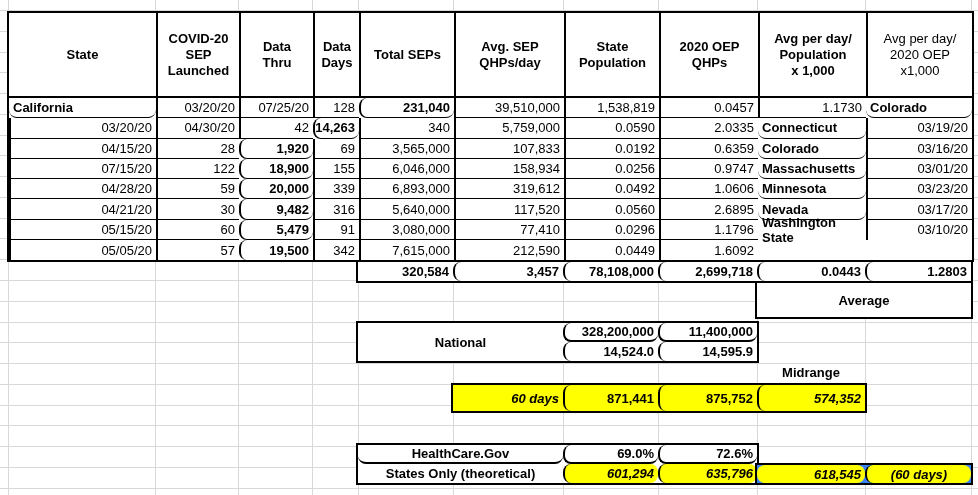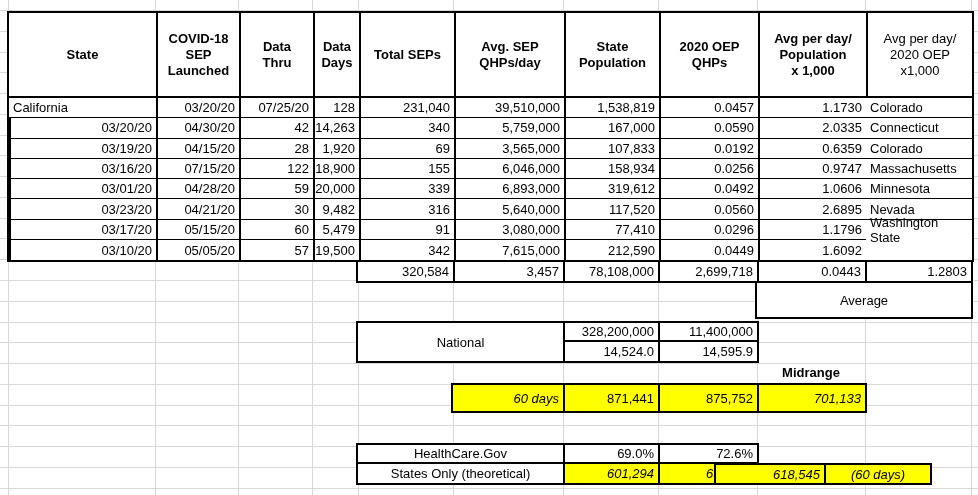--- a/index.html
+++ b/index.html
@@ -21,21 +21,21 @@
       linear-gradient(#d8d8d8,#d8d8d8),
       linear-gradient(#d8d8d8,#d8d8d8),
       linear-gradient(#d8d8d8,#d8d8d8),
       linear-gradient(#d8d8d8,#d8d8d8),
       linear-gradient(#d8d8d8,#d8d8d8);
     background-repeat:repeat,no-repeat,no-repeat,no-repeat,no-repeat,no-repeat,no-repeat,no-repeat,no-repeat,no-repeat,no-repeat,no-repeat;
     background-position:0 10px,8px 0,155px 0,238px 0,312px 0,358px 0,453px 0,563px 0,658px 0,757px 0,865px 0,971px 0;
     background-size:auto,1px 100%,1px 100%,1px 100%,1px 100%,1px 100%,1px 100%,1px 100%,1px 100%,1px 100%,1px 100%,1px 100%;
   }
   *{box-sizing:border-box;}
-  .b{font-weight:normal;}
+  .b{font-weight:bold;border-radius:8px;}
   .i{font-style:italic;}
   
   .tbl{
     position:absolute;left:7px;top:11px;display:grid;
     grid-template-columns:147px 83px 74px 46px 95px 110px 95px 99px 108px 106px;
     grid-template-rows:85px;grid-auto-rows:20.3px;
     border:2px solid #000;background:#fff;
   }
   .tbl>div{border-left:2px solid #000;border-bottom:1px solid #000;display:flex;align-items:center;}
   .tbl>.c0{border-left:none;}
@@ -54,31 +54,31 @@
   .hb{border-bottom:2px solid #000;}
   .yel{background:#ffff00;}
   .ctr{justify-content:center;text-align:center;}
   .rgt{justify-content:flex-end;padding-right:4px;}
   .totals{left:356px;top:260px;width:617px;height:23px;grid-template-columns:95px 110px 95px 99px 108px 106px;}
   .avgbox{left:755px;top:281px;width:218px;height:38px;grid-template-columns:1fr;}
   .national{left:356px;top:321px;width:403px;height:42px;grid-template-columns:205px 95px 99px;grid-template-rows:19px 19px;}
   .midlab{position:absolute;left:755px;top:362px;width:112px;height:20px;display:flex;align-items:center;justify-content:center;font-weight:bold;}
   .sixty{left:451px;top:383px;width:416px;height:30px;grid-template-columns:110px 95px 99px 108px;background:#ffff00;}
   .hcbox{left:356px;top:443px;width:403px;height:42px;grid-template-columns:205px 95px 99px;grid-template-rows:19px 19px;}
-  .ext{left:714px;top:463px;width:218px;height:22px;grid-template-columns:108px 106px;background:#3b82f6;}
+  .ext{left:755px;top:463px;width:218px;height:22px;grid-template-columns:108px 106px;background:#3b82f6;}
 </style>
 </head>
 <body>
 
 <div class="sheet">
   <div class="gridbg"></div>
 
   <div class="tbl">
     <div class="hc c0">State</div>
-    <div class="hc">COVID-18
+    <div class="hc">COVID-20
 SEP
 Launched</div>
     <div class="hc">Data
 Thru</div>
     <div class="hc">Data
 Days</div>
     <div class="hc">Total SEPs</div>
     <div class="hc">Avg. SEP
 QHPs/day</div>
     <div class="hc">State
@@ -100,21 +100,20 @@
       <div class="cell cr">1,538,819</div>
       <div class="cell cr">0.0457</div>
       <div class="cell cr">1.1730</div>
       <div class="cell cl b c0">Colorado</div>
       <div class="cell cr">03/20/20</div>
       <div class="cell cr">04/30/20</div>
       <div class="cell cr">42</div>
       <div class="cell cr b">14,263</div>
       <div class="cell cr">340</div>
       <div class="cell cr">5,759,000</div>
-      <div class="cell cr">167,000</div>
       <div class="cell cr">0.0590</div>
       <div class="cell cr">2.0335</div>
       <div class="cell cl b c0">Connecticut</div>
       <div class="cell cr">03/19/20</div>
       <div class="cell cr">04/15/20</div>
       <div class="cell cr">28</div>
       <div class="cell cr b">1,920</div>
       <div class="cell cr">69</div>
       <div class="cell cr">3,565,000</div>
       <div class="cell cr">107,833</div>
@@ -192,21 +191,21 @@
     <div class="rgt b vr">14,524.0</div>
     <div class="rgt b vr">14,595.9</div>
   </div>
 
   <div class="midlab">Midrange</div>
 
   <div class="box sixty">
     <div class="rgt b i yel">60 days</div>
     <div class="rgt b vr yel">871,441</div>
     <div class="rgt b vr yel">875,752</div>
-    <div class="rgt b i vr yel">701,133</div>
+    <div class="rgt b i vr yel">574,352</div>
   </div>
 
   <div class="box hcbox">
     <div class="ctr b hb">HealthCare.Gov</div>
     <div class="rgt b vr hb">69.0%</div>
     <div class="rgt b vr hb">72.6%</div>
     <div class="ctr b">States Only (theoretical)</div>
     <div class="rgt b i vr yel">601,294</div>
     <div class="rgt b i vr yel">635,796</div>
   </div>

